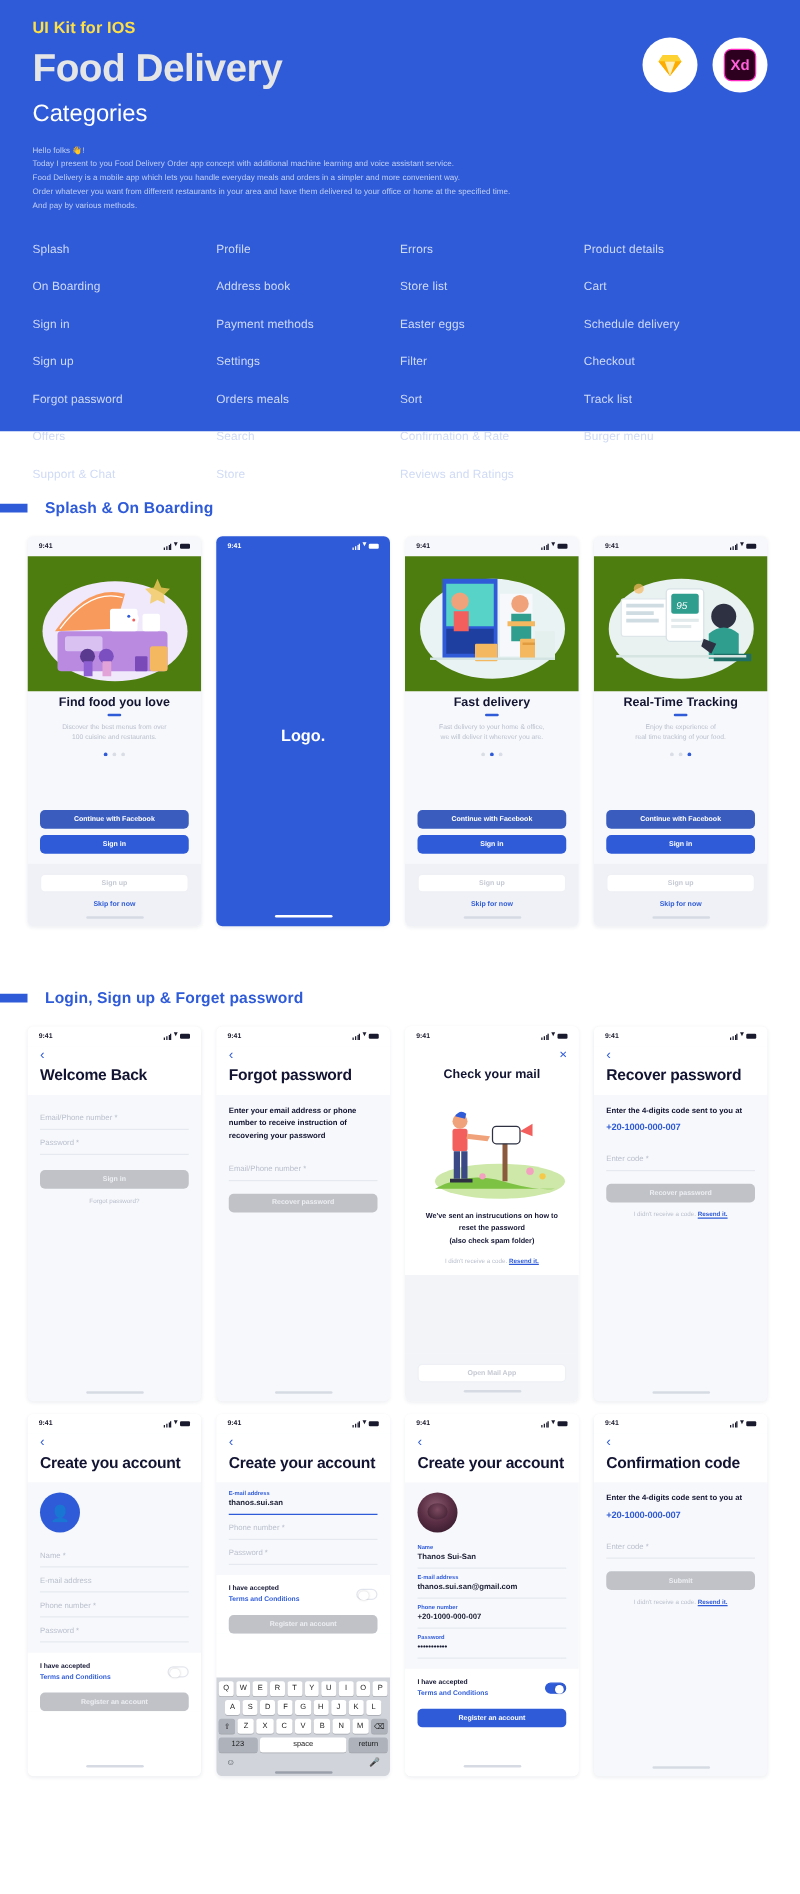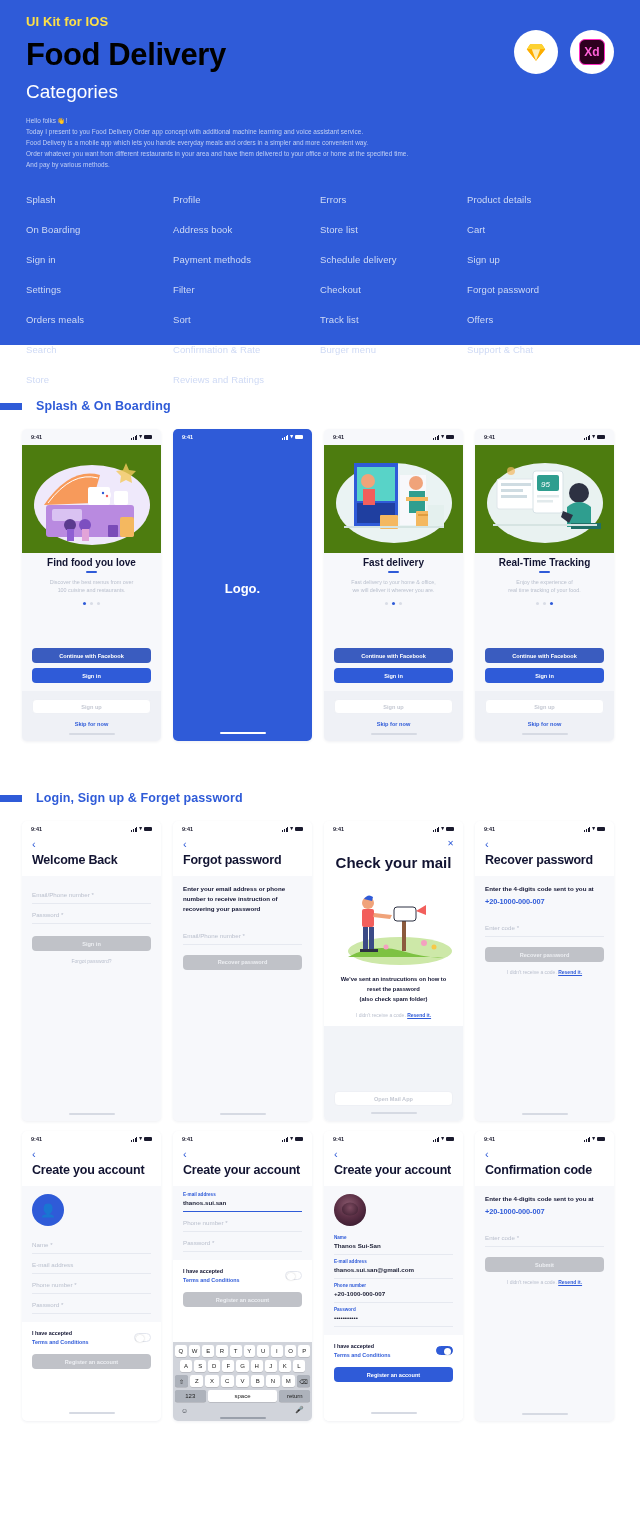--- a/index.html
+++ b/index.html
@@ -16,21 +16,21 @@
     background: #2f5bd8;
     padding: 14px 26px 18px 26px;
     position: relative;
     height: 345px;
   }
   .hero-kicker {
     color: #fde047; font-size: 13px; font-weight: bold;
     letter-spacing: .1px; margin-bottom: 8px;
   }
   .hero-title {
-    color: #000000; font-size: 31px; font-weight: bold;
+    color: #e5e5e5; font-size: 31px; font-weight: bold;
     letter-spacing: -.4px; margin-bottom: 8px;
   }
   .hero-sub {
     color: #fff; font-size: 19px; font-weight: normal;
     margin-bottom: 12px;
   }
   .hero-desc { margin-bottom: 14px; }
   .hero-desc div {
     color: #c3d1f4; font-size: 6.4px; line-height: 1.72;
     letter-spacing: .05px;
@@ -251,20 +251,21 @@
     <div class="cat-item">Splash</div>
     <div class="cat-item">Profile</div>
     <div class="cat-item">Errors</div>
     <div class="cat-item">Product details</div>
     <div class="cat-item">On Boarding</div>
     <div class="cat-item">Address book</div>
     <div class="cat-item">Store list</div>
     <div class="cat-item">Cart</div>
     <div class="cat-item">Sign in</div>
     <div class="cat-item">Payment methods</div>
+    <div class="cat-item">Easter eggs</div>
     <div class="cat-item">Schedule delivery</div>
     <div class="cat-item">Sign up</div>
     <div class="cat-item">Settings</div>
     <div class="cat-item">Filter</div>
     <div class="cat-item">Checkout</div>
     <div class="cat-item">Forgot password</div>
     <div class="cat-item">Orders meals</div>
     <div class="cat-item">Sort</div>
     <div class="cat-item">Track list</div>
     <div class="cat-item">Offers</div>
@@ -552,21 +553,21 @@
               <i></i>
               <i></i>
               <i></i>
             </span>
           <span class="wifi">▾</span>
           <span class="batt"></span>
         </span>
       </div>
       <div class="closeX">✕</div>
       <div style="background:#fff;padding:6px 0 2px 0">
-        <div class="ob-title" style="font-size:15px">Check your mail</div>
+        <div class="ob-title" style="font-size:10px">Check your mail</div>
       </div>
       <div class="mail-art">
         <svg width="139" height="100" viewBox="0 0 139 100">
           <ellipse cx="76" cy="78" rx="52" ry="14" fill="#cde8a8"></ellipse>
           <path d="M24 84q26-14 54-6t42 6z" fill="#7dc242"></path>
           <rect x="78" y="44" width="4" height="34" fill="#8b5a3c"></rect>
           <rect x="70" y="34" width="22" height="14" rx="3" fill="#fff" stroke="#2d3142" stroke-width="1"></rect>
           <path d="M92 38l10-6v10z" fill="#f25f5c"></path>
           <circle cx="44" cy="30" r="6" fill="#f0a37a"></circle>
           <path d="M40 26q4-6 9-2l-1 4z" fill="#2f5bd8"></path>

